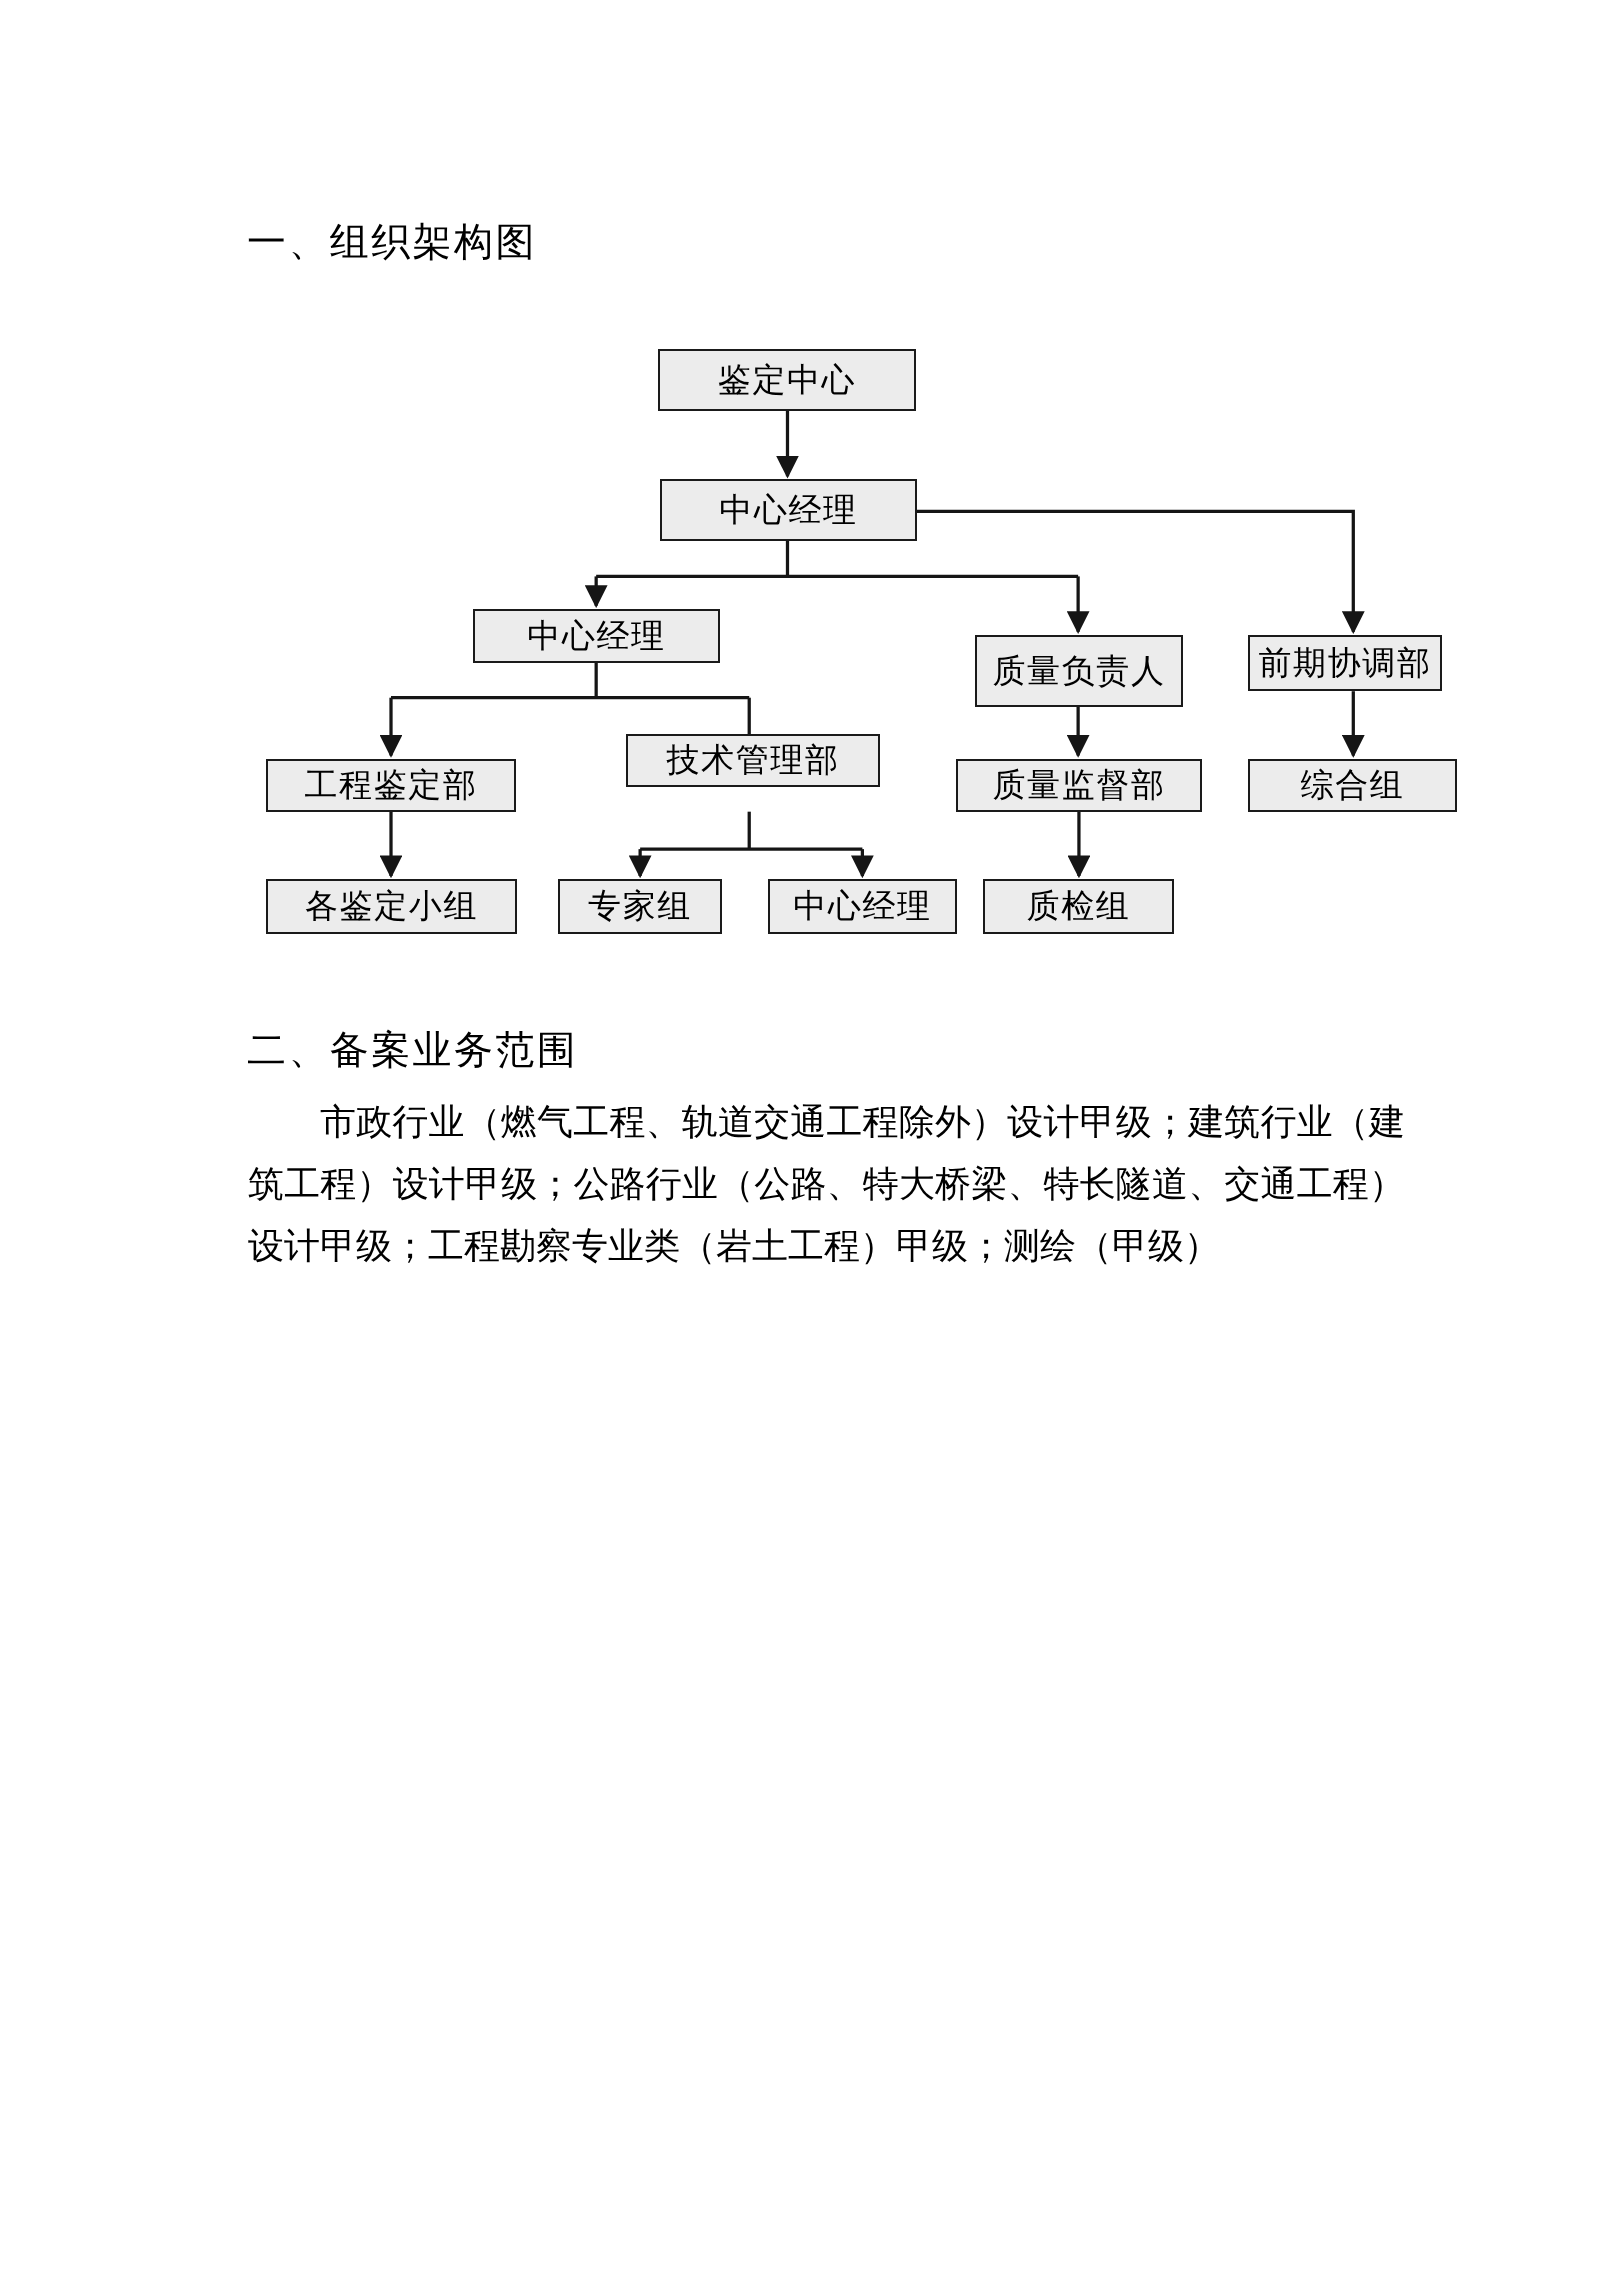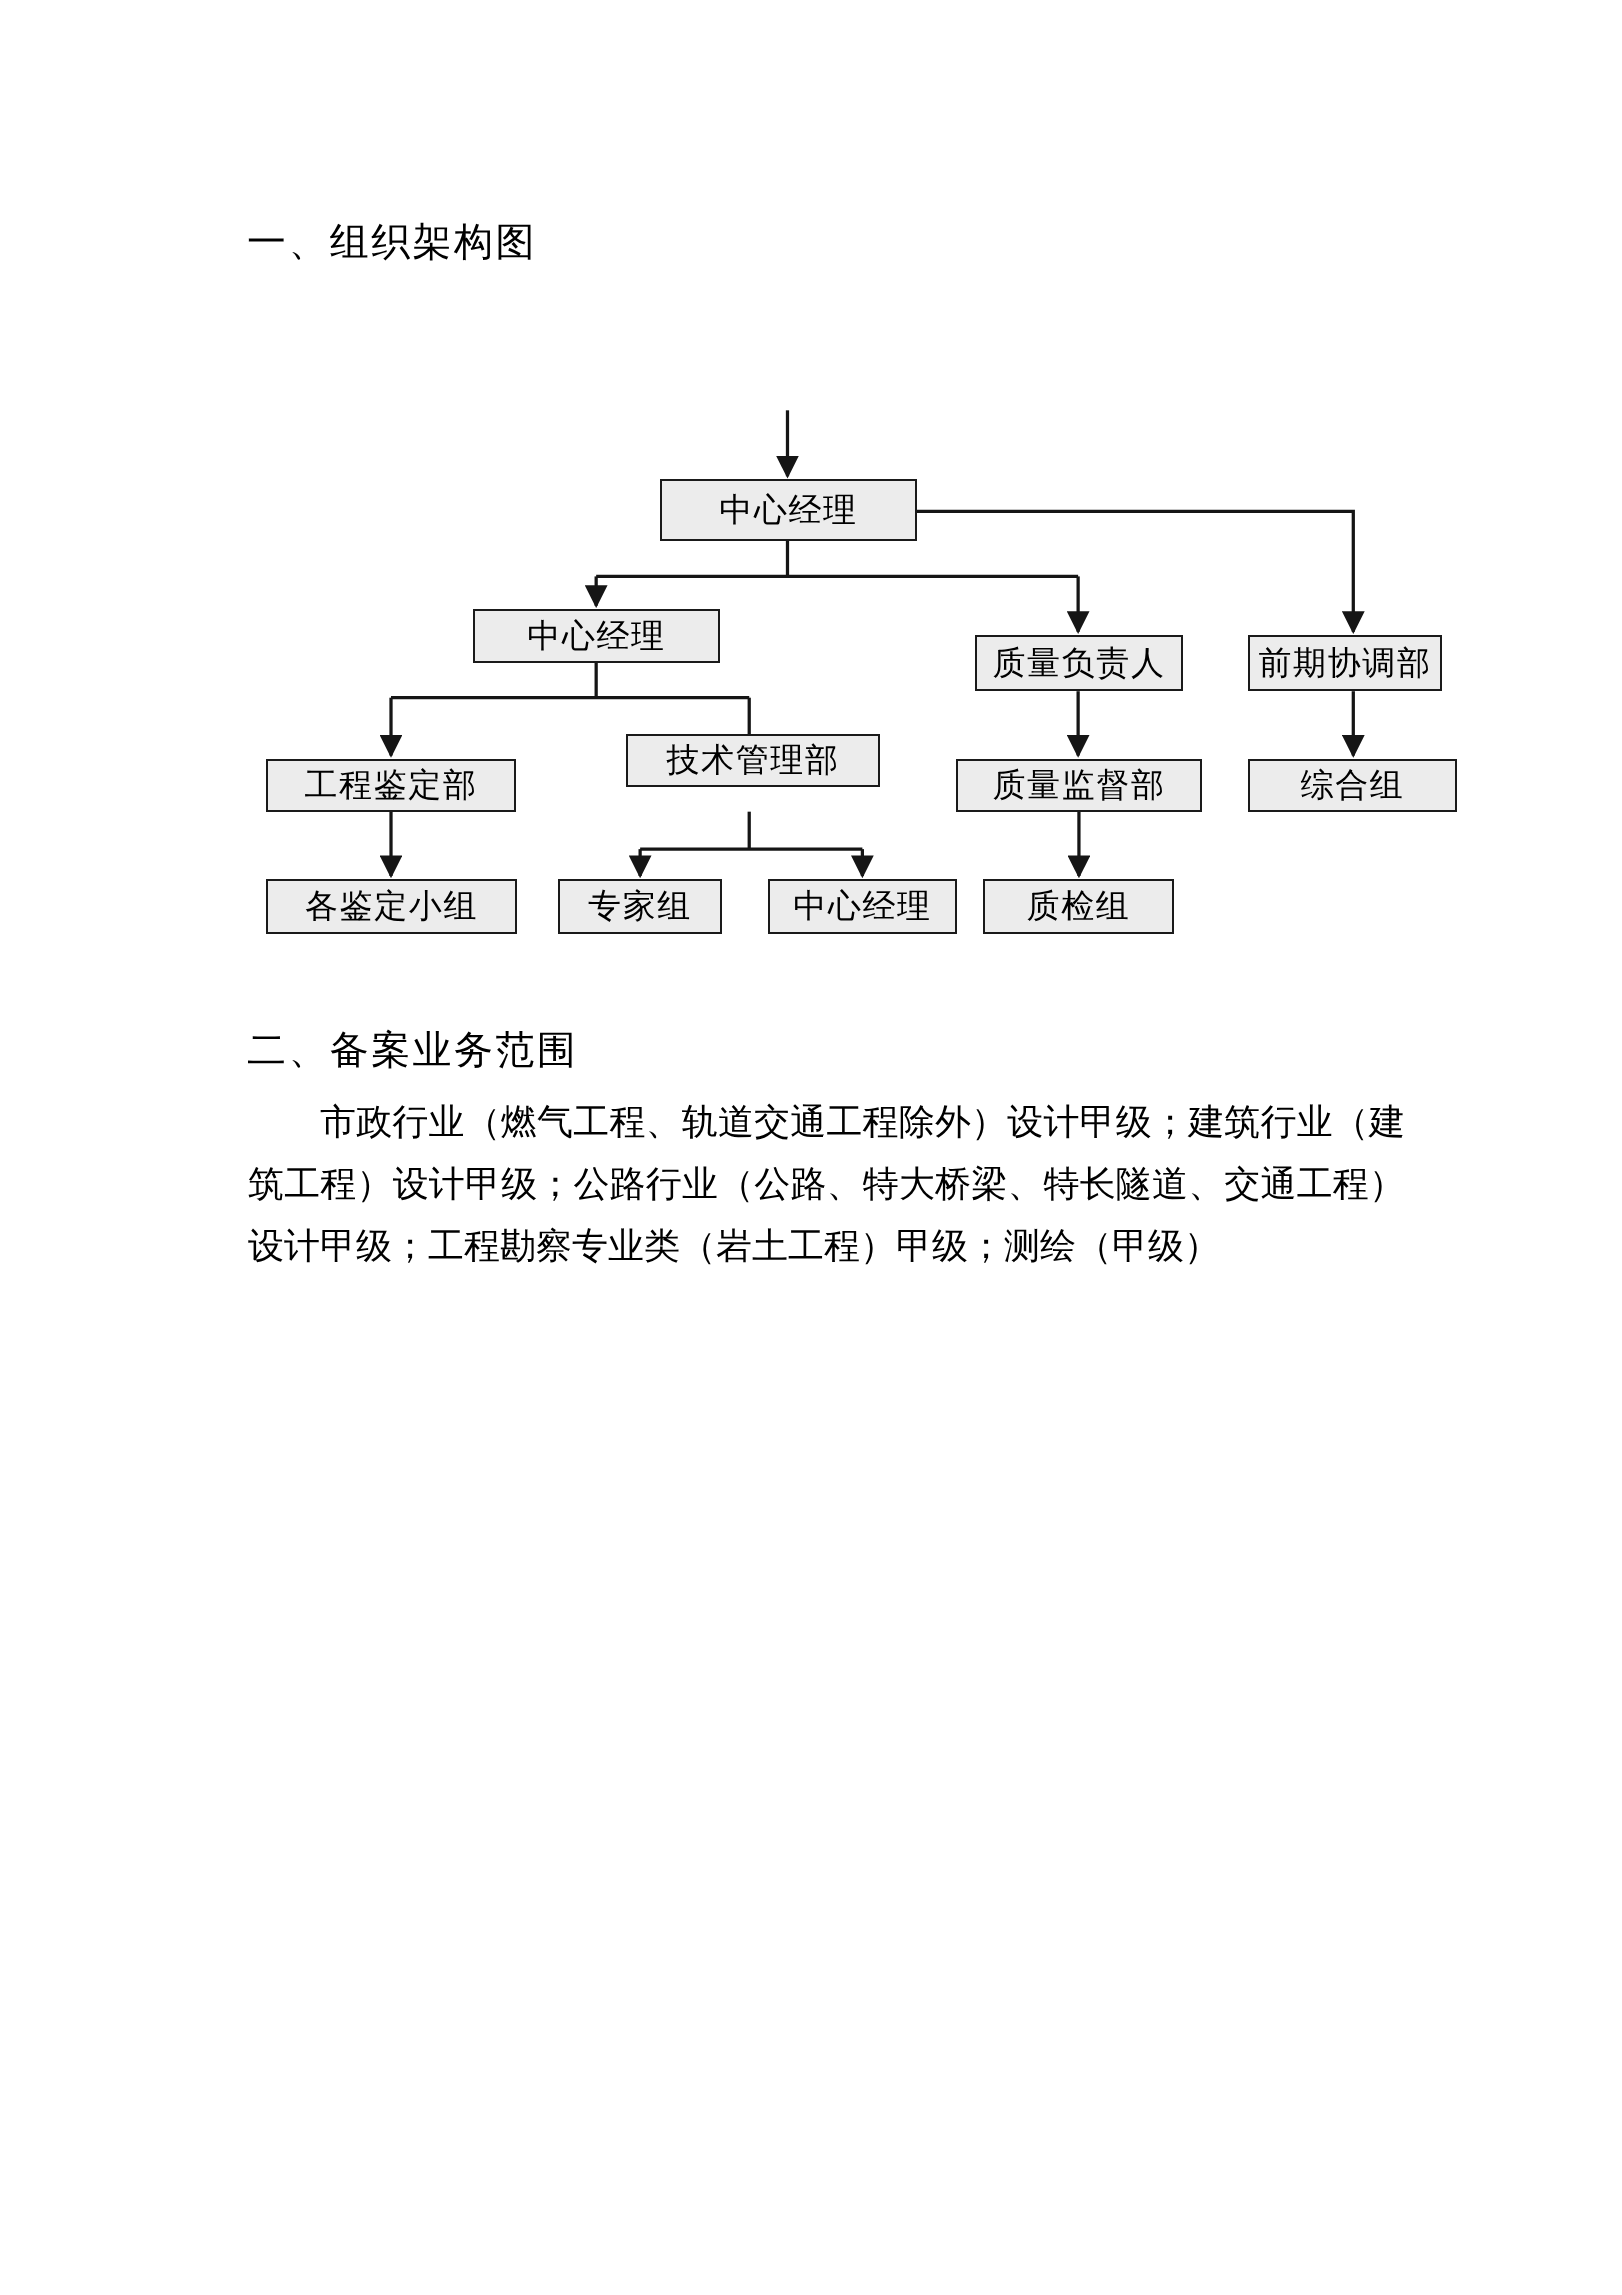--- a/index.html
+++ b/index.html
@@ -78,23 +78,24 @@
     <path class="conn" d="M480 997 V1076" marker-end="url(#arrow)"></path>
     <path class="conn" d="M920 997 V1043"></path>
     <path class="conn" d="M786 1043 H1059"></path>
     <path class="conn" d="M786 1043 V1076" marker-end="url(#arrow)"></path>
     <path class="conn" d="M1059 1043 V1076" marker-end="url(#arrow)"></path>
     <path class="conn" d="M1324 849 V928" marker-end="url(#arrow)"></path>
     <path class="conn" d="M1325 997 V1076" marker-end="url(#arrow)"></path>
     <path class="conn" d="M1662 849 V928" marker-end="url(#arrow)"></path>
   </svg>
 
+  <div class="node" style="left:658px;top:349px;width:258px;height:62px">鉴定中心</div>
   <div class="node" style="left:660px;top:479px;width:257px;height:62px">中心经理</div>
   <div class="node" style="left:473px;top:609px;width:247px;height:54px">中心经理</div>
-  <div class="node" style="left:975px;top:635px;width:208px;height:56px">质量负责人</div>
+  <div class="node" style="left:975px;top:635px;width:208px;height:72px">质量负责人</div>
   <div class="node" style="left:1248px;top:635px;width:194px;height:56px">前期协调部</div>
   <div class="node" style="left:266px;top:759px;width:250px;height:53px">工程鉴定部</div>
   <div class="node" style="left:626px;top:734px;width:254px;height:53px">技术管理部</div>
   <div class="node" style="left:956px;top:759px;width:246px;height:53px">质量监督部</div>
   <div class="node" style="left:1248px;top:759px;width:209px;height:53px">综合组</div>
   <div class="node" style="left:266px;top:879px;width:251px;height:55px">各鉴定小组</div>
   <div class="node" style="left:558px;top:879px;width:164px;height:55px">专家组</div>
   <div class="node" style="left:768px;top:879px;width:189px;height:55px">中心经理</div>
   <div class="node" style="left:983px;top:879px;width:191px;height:55px">质检组</div>
 

